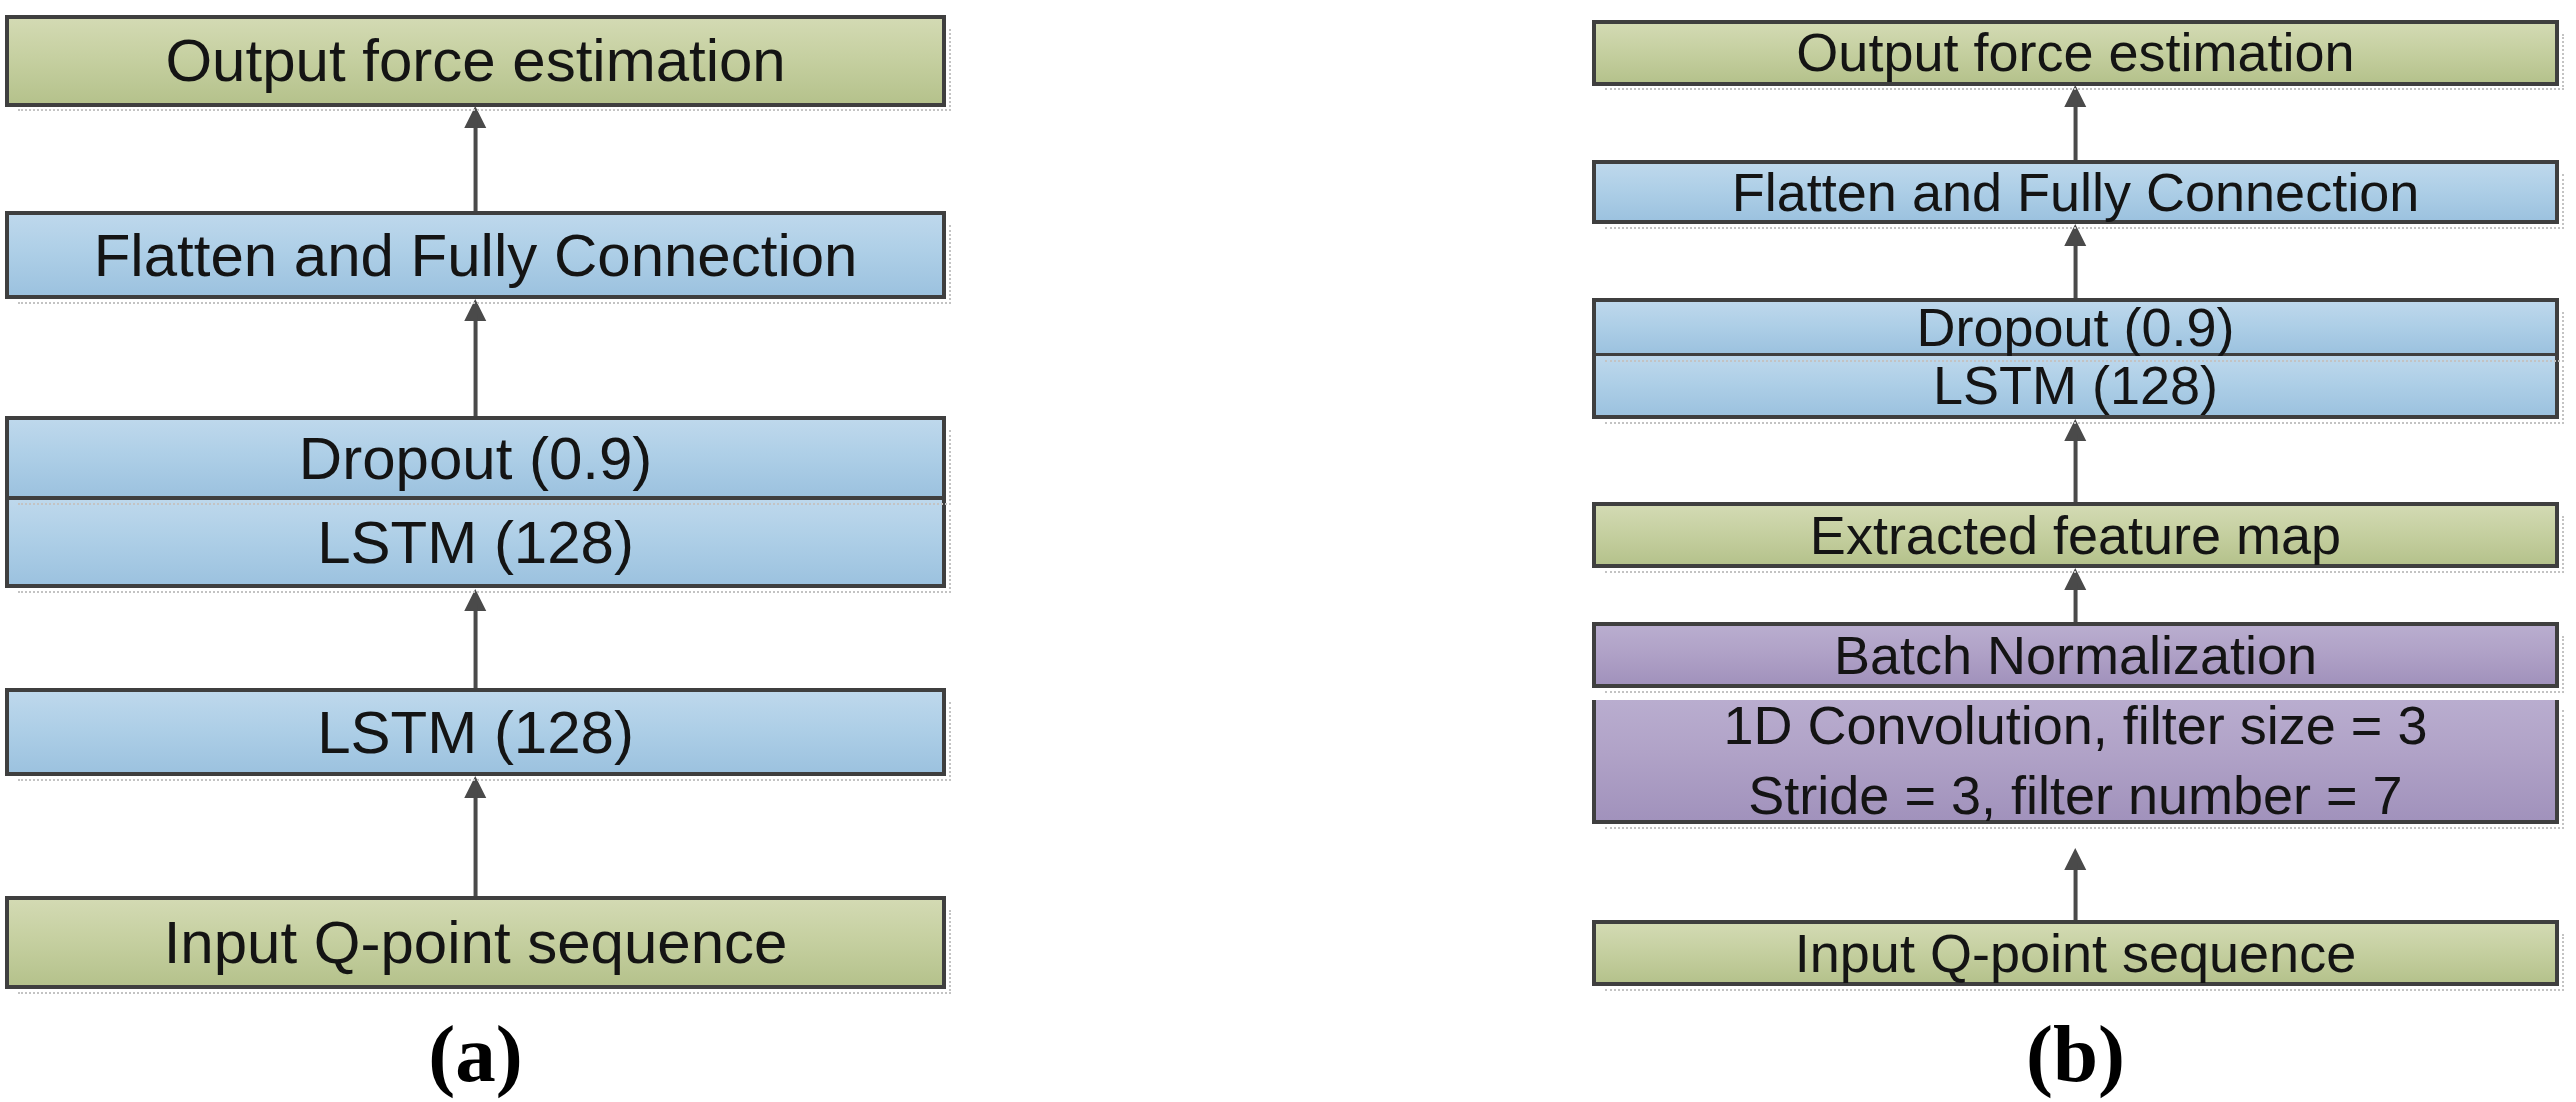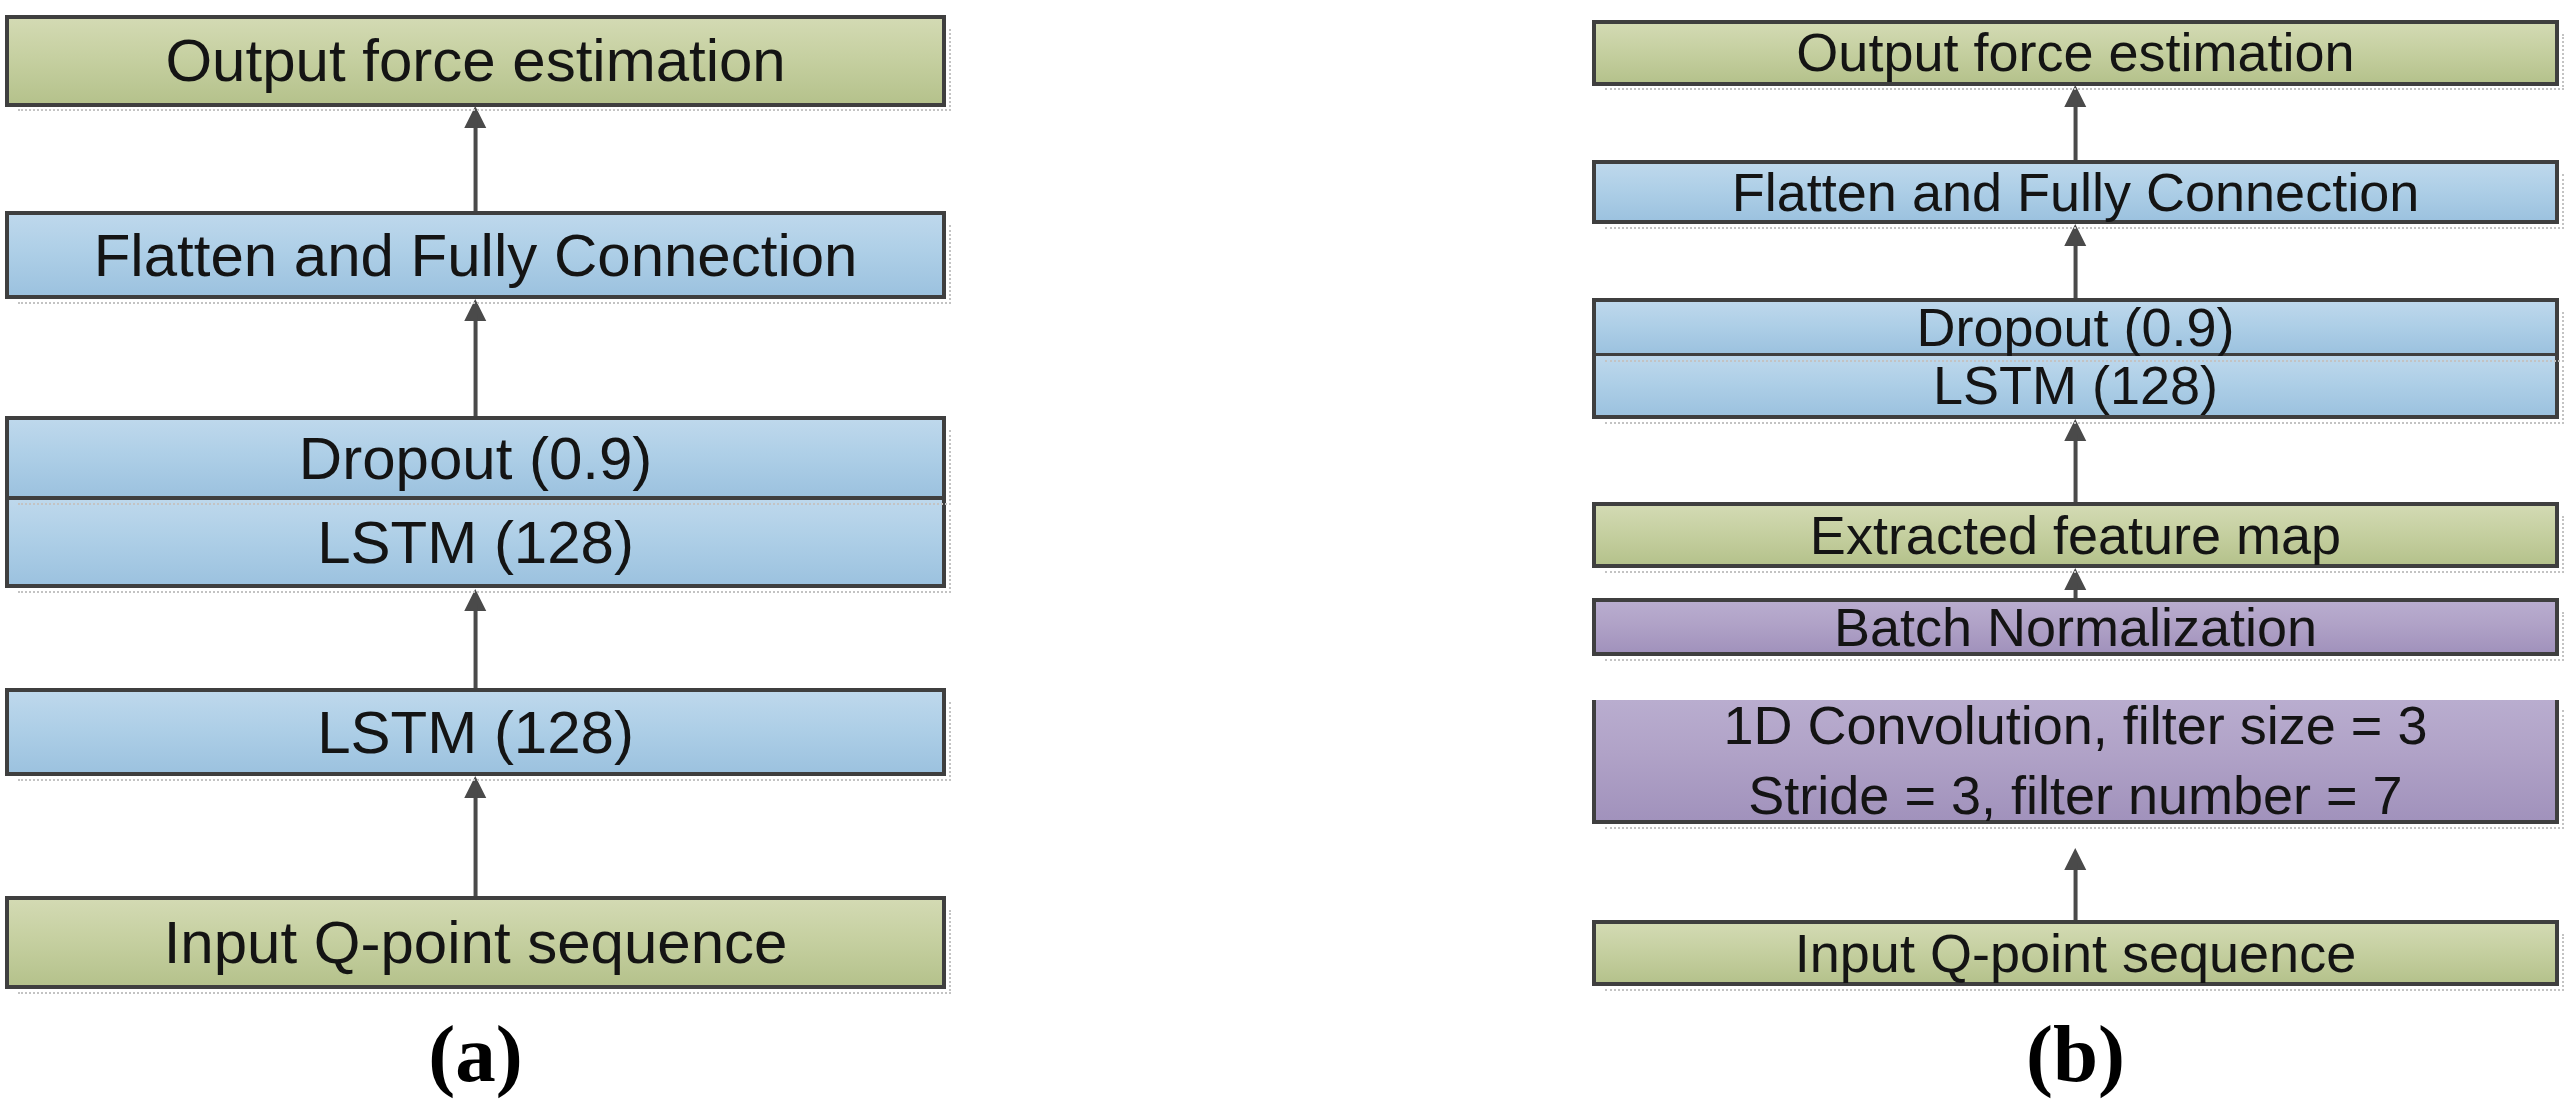--- a/index.html
+++ b/index.html
@@ -172,21 +172,21 @@
 
     <div class="box green" style="top:502px; height:66px;">
       <span>Extracted feature map</span>
     </div>
 
     <div class="arrow" style="top:568px; height:66px;">
       <span class="arrow-head"></span>
       <span class="arrow-line"></span>
     </div>
 
-    <div class="box purple" style="top:598px; height:58px;">
+    <div class="box purple" style="top:622px; height:66px;">
       <span>Batch Normalization</span>
     </div>
     <div class="box purple stack-bottom" style="top:700px; height:124px; line-height:1.3;">
       <span>1D Convolution, filter size = 3</span>
       <span>Stride = 3, filter number = 7</span>
     </div>
 
     <div class="arrow" style="top:848px; height:72px;">
       <span class="arrow-head"></span>
       <span class="arrow-line"></span>

